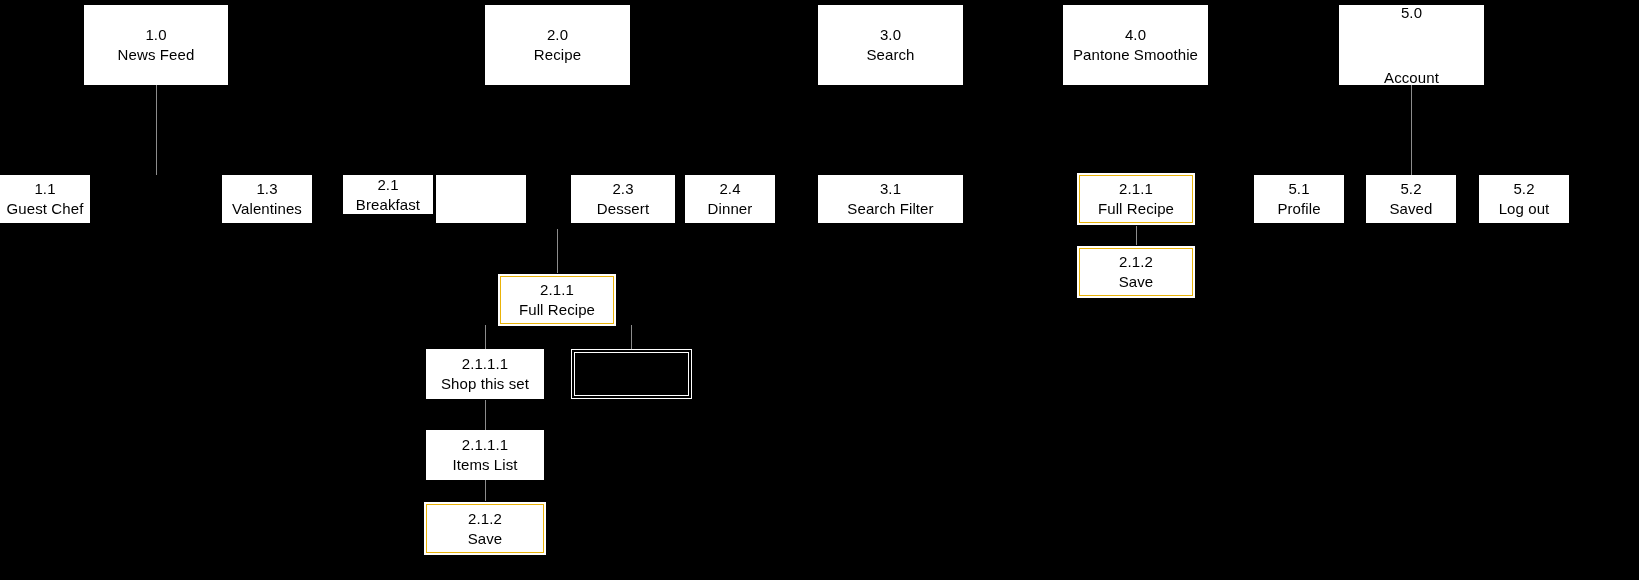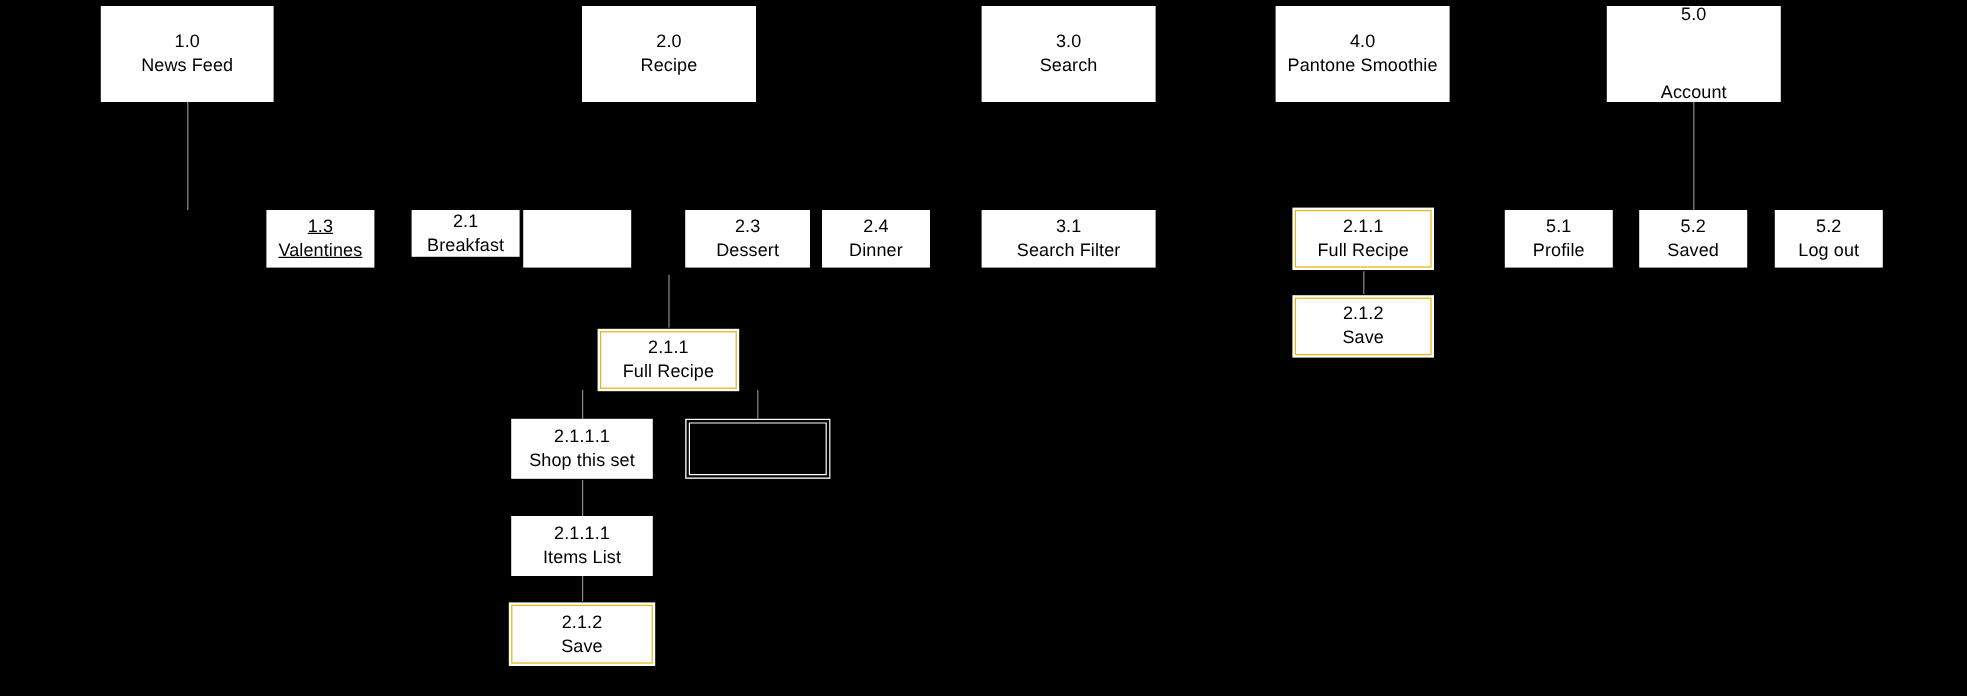--- a/index.html
+++ b/index.html
@@ -83,23 +83,27 @@
   <div class="node" style="left:1063px; top:5px; width:145px; height:80px;">
     <span class="id">4.0</span>
     <span class="label">Pantone Smoothie</span>
   </div>
 
   <div class="node" style="left:1339px; top:5px; width:145px; height:80px;gap:45px;">
     <span class="id">5.0</span>
     <span class="label">Account</span>
   </div>
 
+  <div class="node" style="left:0px; top:175px; width:90px; height:48px;">
+    <span class="id">1.1</span>
+    <span class="label">Guest Chef</span>
+  </div>
 
 
-  <div class="node" style="left:222px; top:175px; width:90px; height:48px;text-decoration:underline;">
+  <div class="node" style="left:222px; top:175px; width:90px; height:48px;">
     <span class="id">1.3</span>
     <span class="label">Valentines</span>
   </div>
 
   <div class="node" style="left:343px; top:175px; width:90px; height:39px;">
     <span class="id">2.1</span>
     <span class="label">Breakfast</span>
   </div>
 
   <div class="node" style="left:436px; top:175px; width:90px; height:48px;gap:48px;">

